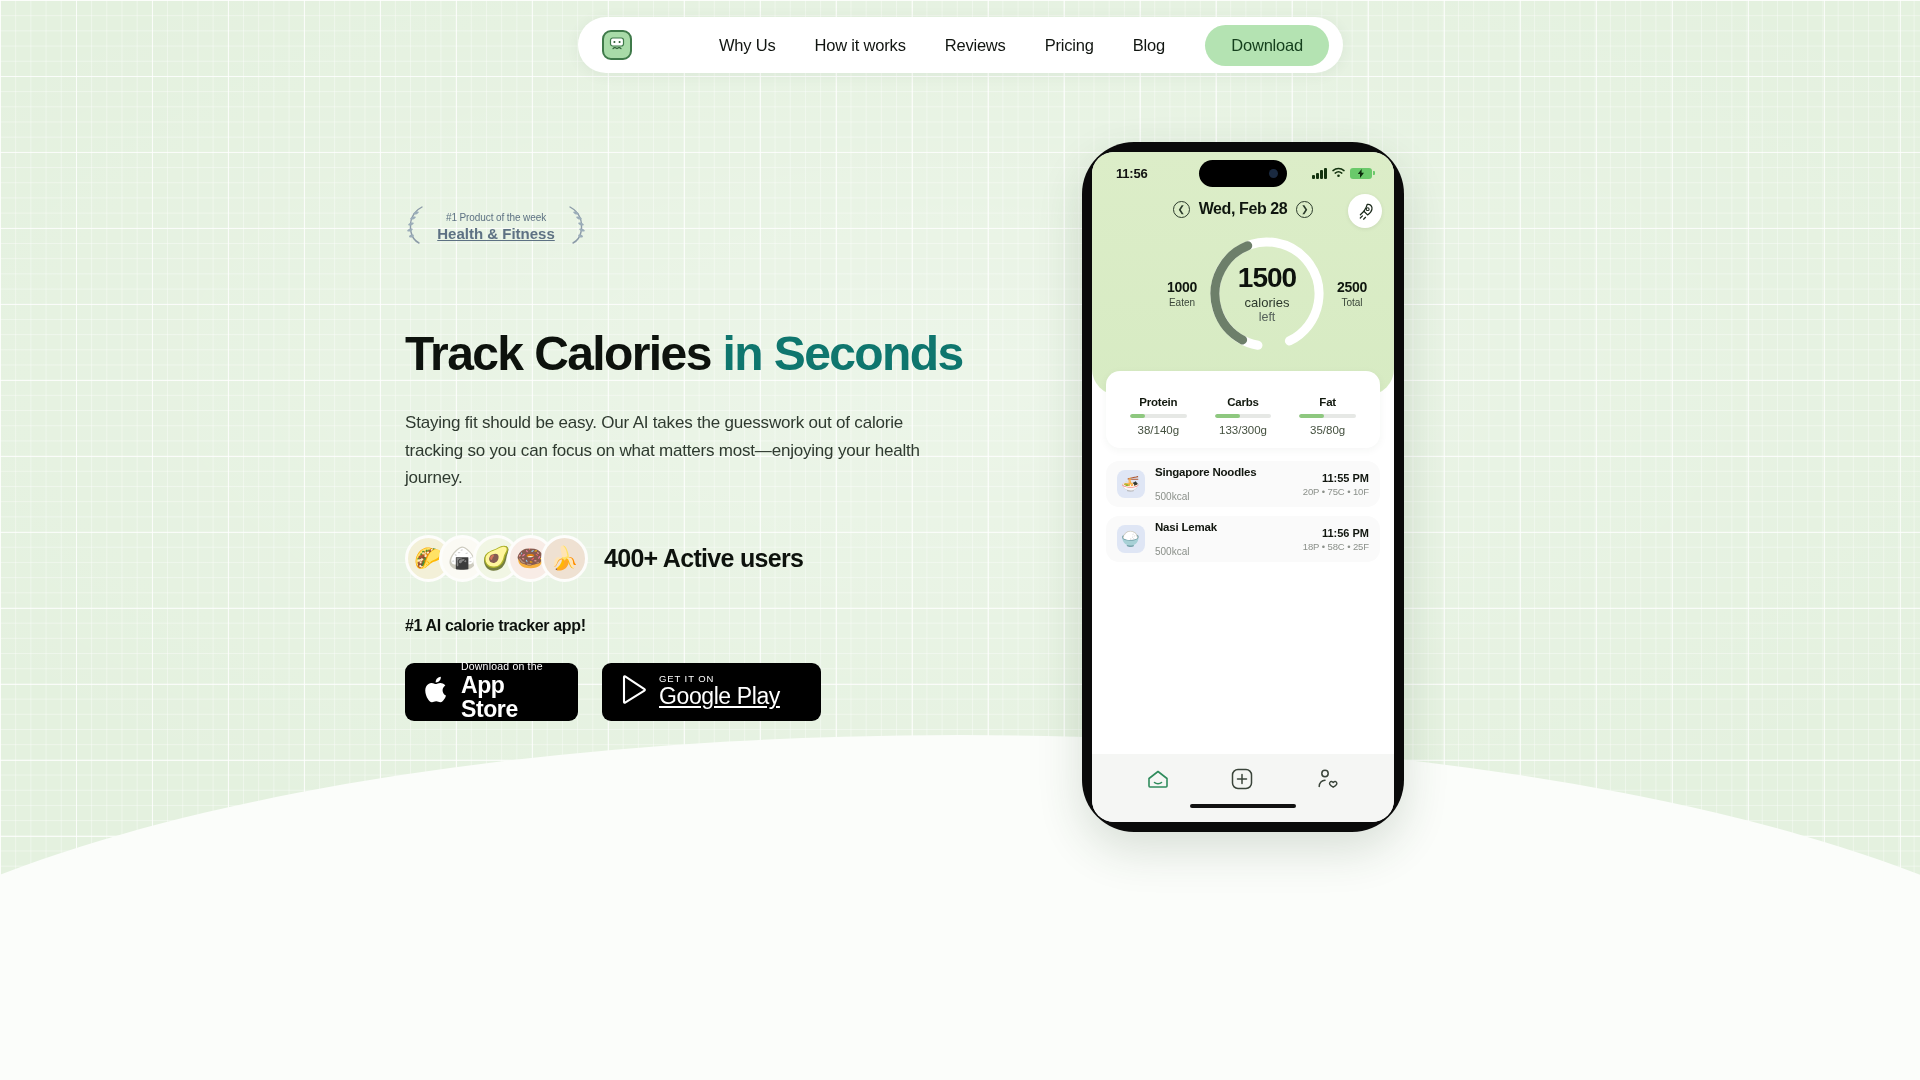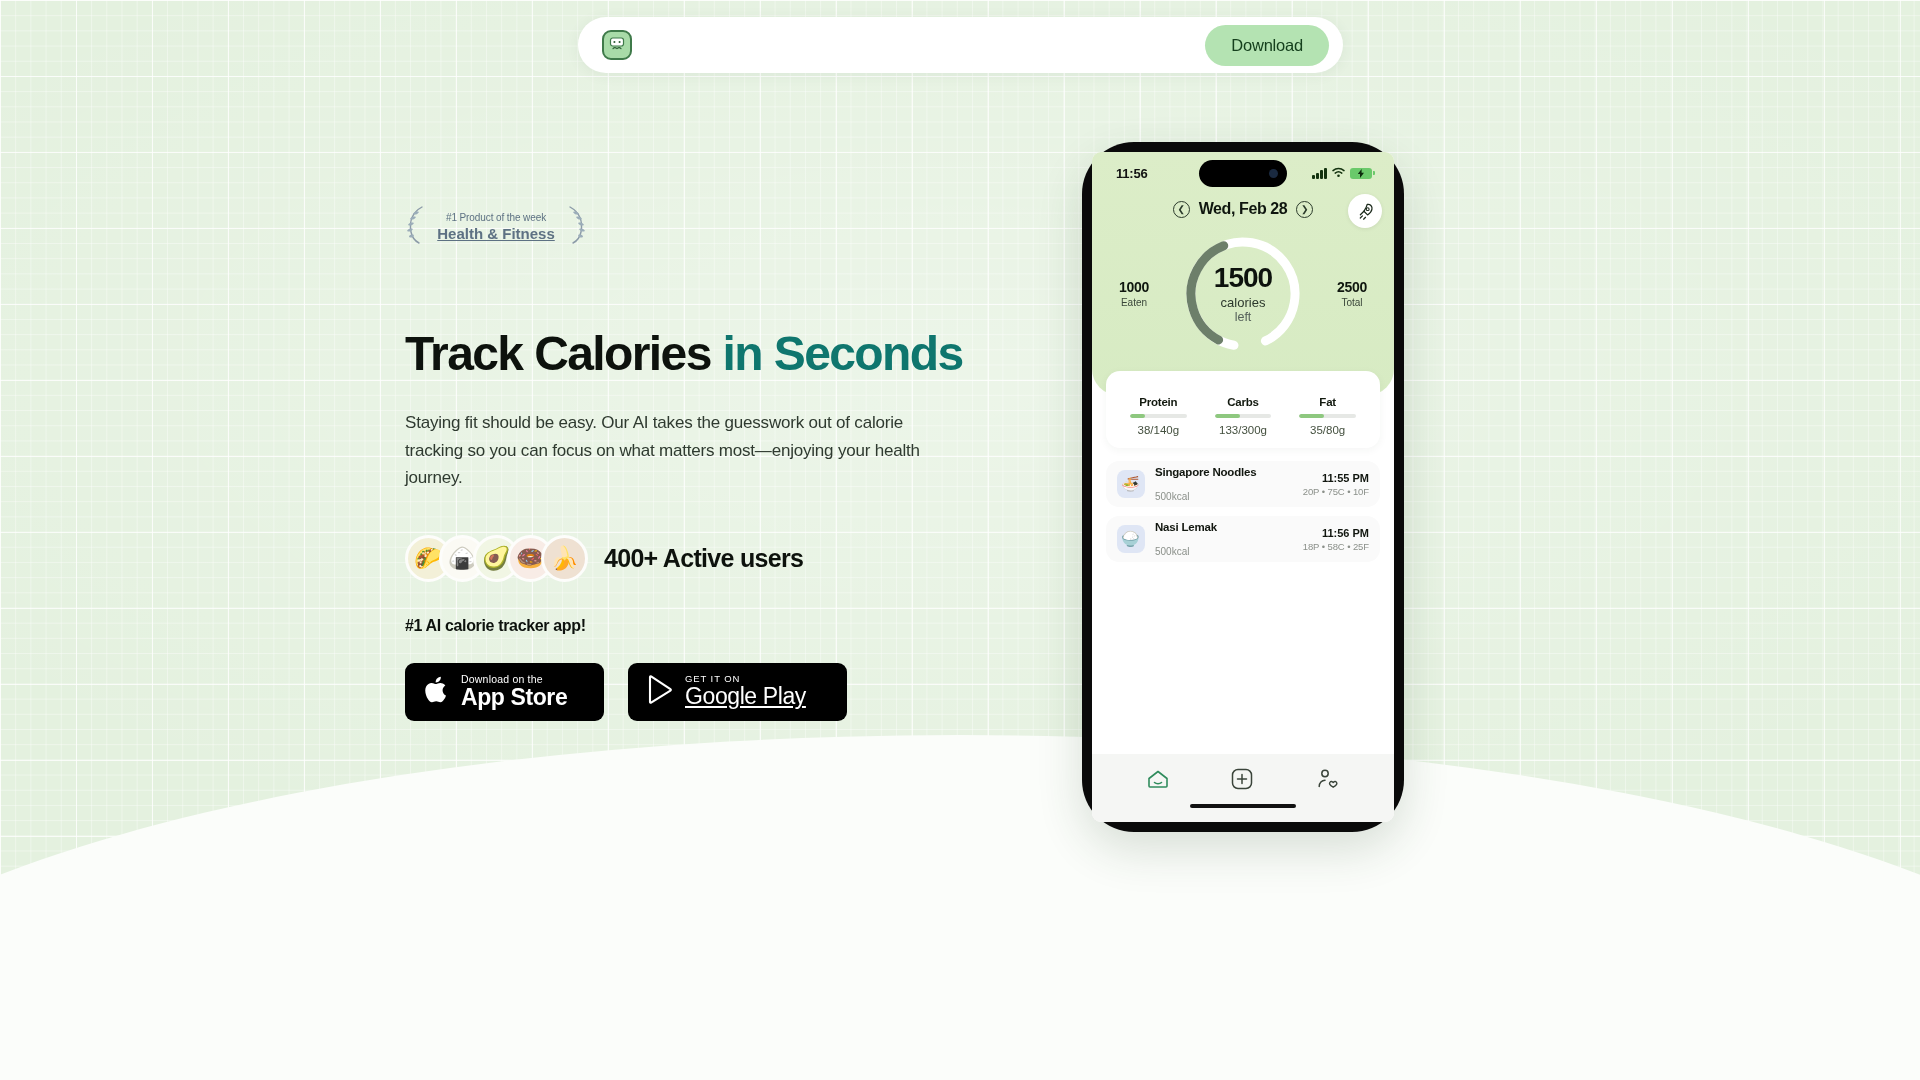--- a/index.html
+++ b/index.html
@@ -182,42 +182,42 @@
   .store-badge {
     height: 58px;
     background: #000000;
     border-radius: 9px;
     display: flex;
     align-items: center;
     padding: 0 20px;
     gap: 11px;
     cursor: pointer;
   }
-  .store-badge.apple { width: 199px; }
+  .store-badge.apple { width: 173px; }
   .store-badge.google { width: 219px; }
   .store-text { color: #ffffff; line-height: 1.08; }
   .store-small { font-size: 10.5px; letter-spacing: 0.2px; display: block; }
   .store-small.caps { font-size: 9.5px; letter-spacing: 0.9px; }
   .store-big { font-size: 23px; font-weight: bold; letter-spacing: -0.4px; display: block; }
   .store-big.thin { font-weight: normal; text-decoration: underline; }
 
   
   .phone {
     position: absolute;
     left: 1082px; top: 142px;
     width: 322px; height: 690px;
     background: #0a0a0a;
     border-radius: 52px;
     padding: 10px;
     box-shadow: 0 18px 46px rgba(40, 70, 40, 0.16);
   }
   .screen {
     width: 100%; height: 100%;
     background: #ffffff;
-    border-radius: 9px;
+    border-radius: 22px;
     overflow: hidden;
     position: relative;
     display: flex;
     flex-direction: column;
   }
   .green-card {
     background: linear-gradient(180deg, #dcedc8 0%, #d7ebc3 100%);
     border-radius: 0 0 26px 26px;
     padding-bottom: 34px;
     position: relative;
@@ -286,20 +286,21 @@
     box-shadow: 0 1px 4px rgba(0,0,0,0.08);
   }
 
   .ring-wrap {
     position: relative;
     height: 135px;
     margin-top: 8px;
     display: flex;
     align-items: center;
     justify-content: center;
+    margin-left: 48px;
   }
   .ring-side {
     position: absolute;
     text-align: center;
     width: 68px;
   }
   .ring-side.left { left: 8px; }
   .ring-side.right { right: 8px; }
   .ring-side .val { font-size: 14px; font-weight: bold; color: #0f160f; letter-spacing: -0.3px; }
   .ring-side .lbl { font-size: 10px; color: #3a463a; margin-top: 2px; }
@@ -393,20 +394,27 @@
 <div class="page">
 
   <div class="navbar">
     <div class="logo-mark">
       <svg width="18" height="18" viewBox="0 0 18 18" aria-hidden="true">
         <rect x="2.5" y="2" width="13" height="8" rx="2.2" fill="#ffffff" stroke="#3f7a4a" stroke-width="1.2"></rect>
         <circle cx="6.4" cy="6" r="1.05" fill="#2d5e36"></circle>
         <circle cx="11.6" cy="6" r="1.05" fill="#2d5e36"></circle>
         <path d="M5 12.6c1.1-1.1 2.6-1.1 4 0 1.4-1.1 2.9-1.1 4 0" stroke="#2d5e36" stroke-width="1.2" fill="none" stroke-linecap="round"></path>
       </svg>
+    </div>
+    <div class="nav-links">
+      <span class="nav-link">Why Us</span>
+      <span class="nav-link">How it works</span>
+      <span class="nav-link">Reviews</span>
+      <span class="nav-link">Pricing</span>
+      <span class="nav-link">Blog</span>
     </div>
     <button class="download-btn">Download</button>
   </div>
 
   <div class="hero-left">
 
     <div class="award-badge">
       <span class="laurel">
         <svg width="22" height="40" viewBox="0 0 22 40" aria-hidden="true">
           <path d="M17 2C8 7 4 16 6 27c1 5 4 9 8 11" stroke="#8b9aa8" stroke-width="1.4" fill="none" stroke-linecap="round"></path>

